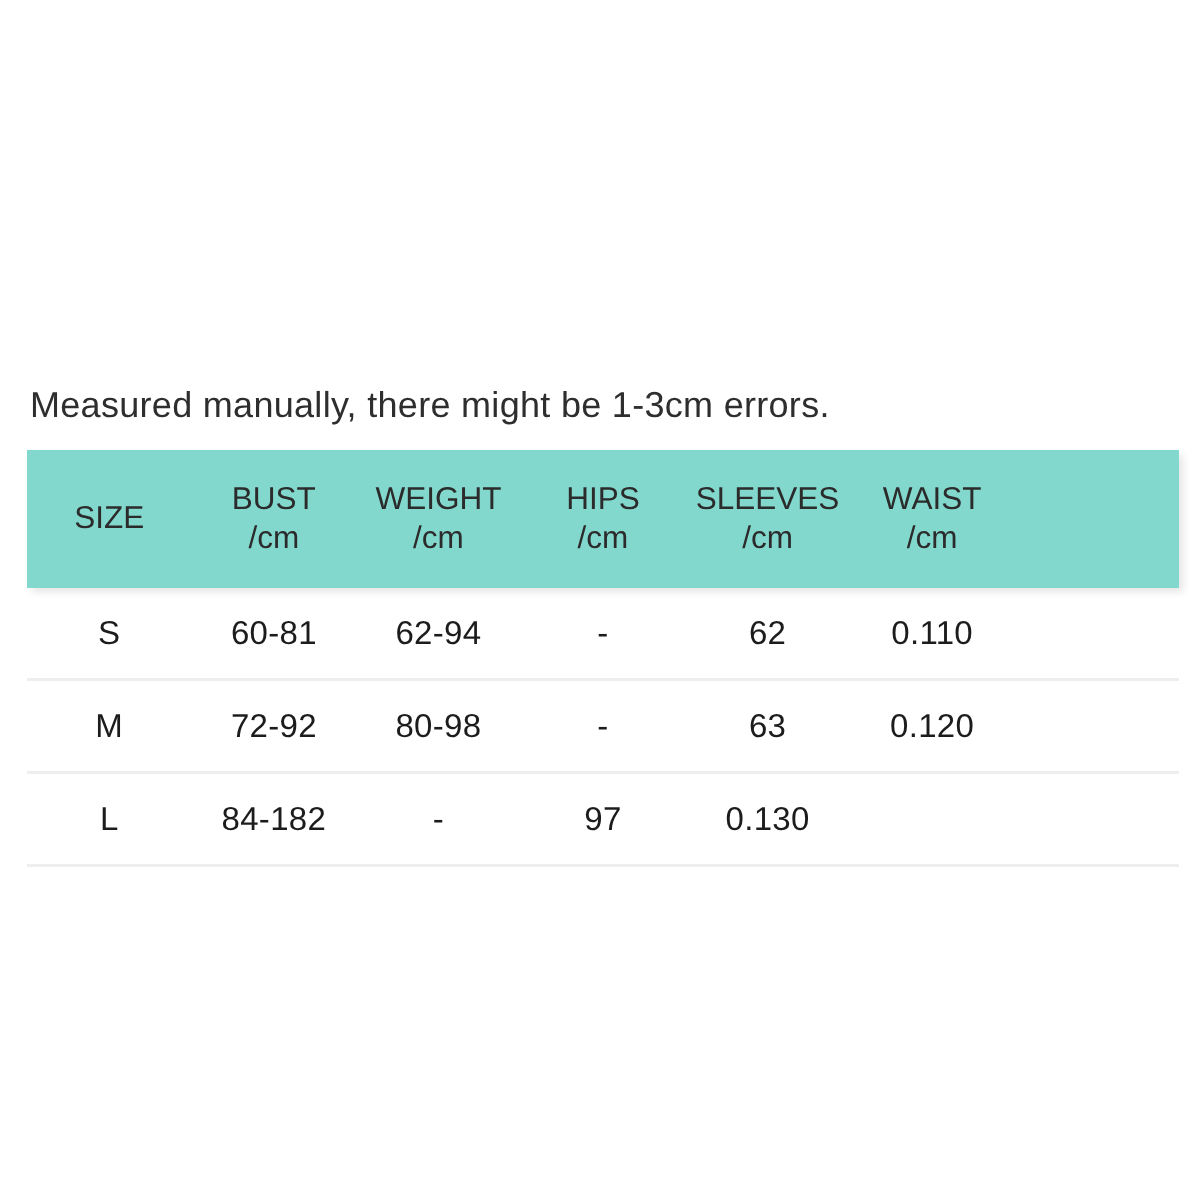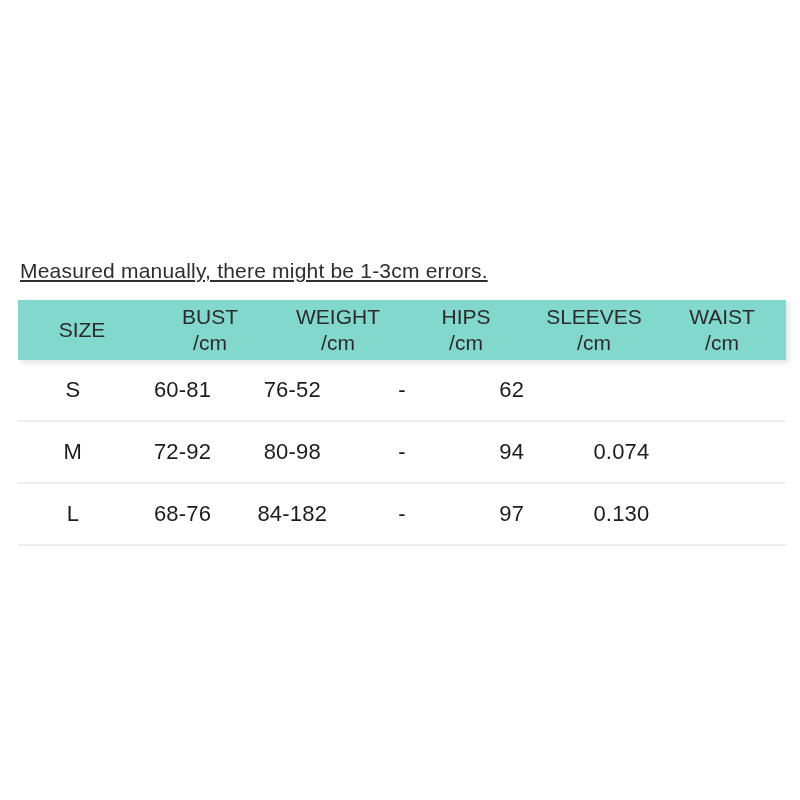--- a/index.html
+++ b/index.html
@@ -16,36 +16,35 @@
     background:var(--background);
     font-family:"Liberation Sans", sans-serif;
     position:relative;
     overflow:hidden;
   }
   .page{position:absolute;inset:0;background:var(--background);}
   .note{
     position:absolute;
     left:20px;
     top:258px;
-    font-size:21px;
+    font-size:24px;
     line-height:25px;
     color:var(--note-text);
     letter-spacing:0.2px;
-    text-decoration:underline;
   }
   .size-table{
     position:absolute;
     left:18px;
     top:300px;
     width:768px;
   }
   .thead{
     display:grid;
-    grid-template-columns:repeat(6,1fr);
-    height:60px;
+    grid-template-columns:repeat(7,1fr);
+    height:92px;
     background:var(--header-bg);
     box-shadow:3px 3px 5px rgba(0,0,0,0.10);
   }
   .th{
     display:flex;
     flex-direction:column;
     align-items:center;
     justify-content:center;
     color:var(--header-text);
     font-size:21px;
@@ -102,37 +101,37 @@
         <span>WAIST</span>
         <span>/cm</span>
       </div>
     </div>
 
     <div class="tbody">
 
       <div class="tr">
         <div class="td">S</div>
         <div class="td">60-81</div>
-        <div class="td">76-52</div>
+        <div class="td">62-94</div>
         <div class="td">-</div>
         <div class="td">62</div>
+        <div class="td">0.110</div>
       </div>
 
       <div class="tr">
         <div class="td">M</div>
         <div class="td">72-92</div>
         <div class="td">80-98</div>
         <div class="td">-</div>
-        <div class="td">94</div>
-        <div class="td">0.074</div>
+        <div class="td">63</div>
+        <div class="td">0.120</div>
       </div>
 
       <div class="tr">
         <div class="td">L</div>
-        <div class="td">68-76</div>
         <div class="td">84-182</div>
         <div class="td">-</div>
         <div class="td">97</div>
         <div class="td">0.130</div>
       </div>
 
     </div>
   </div>
 </div>
 

